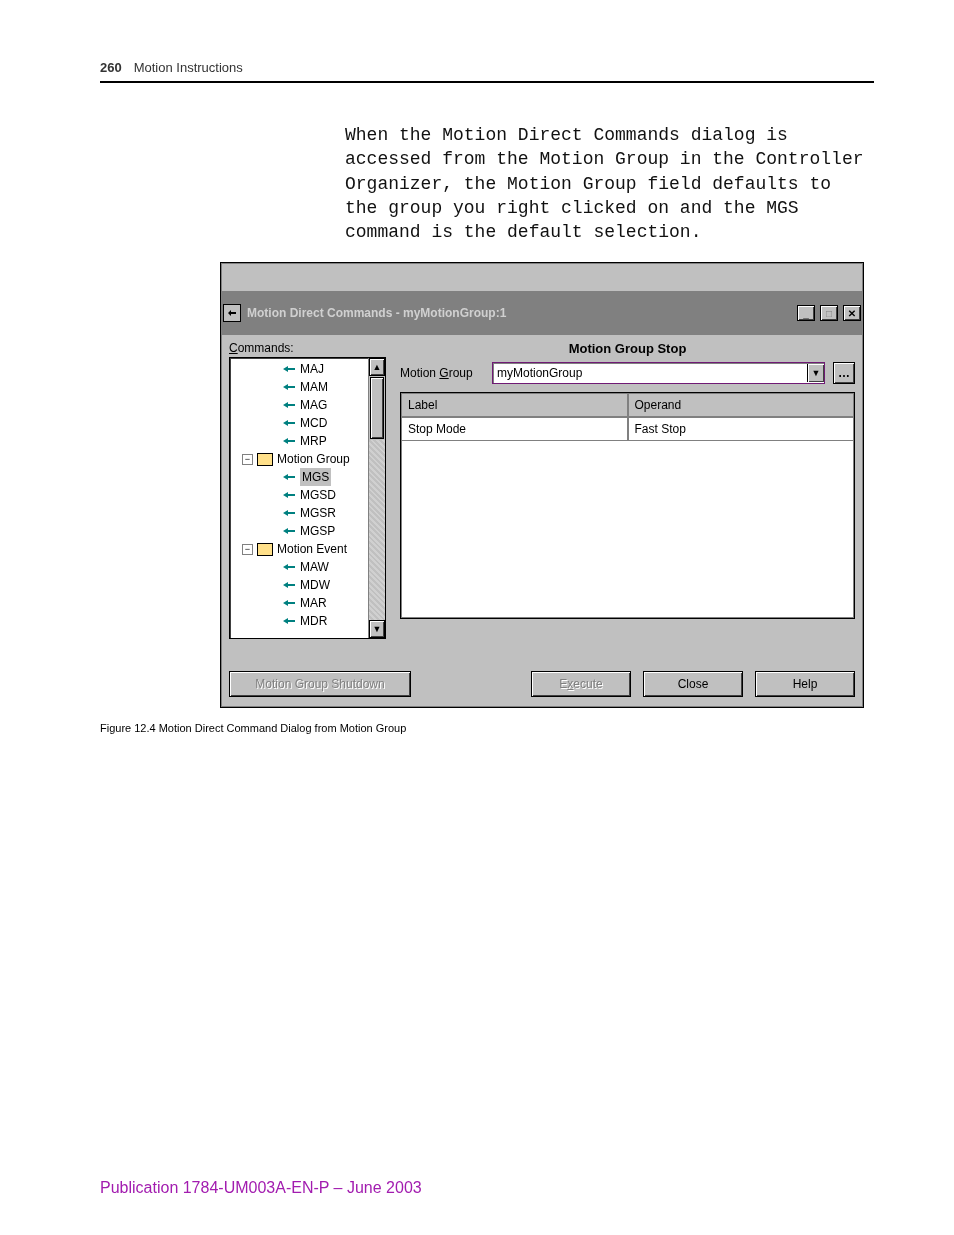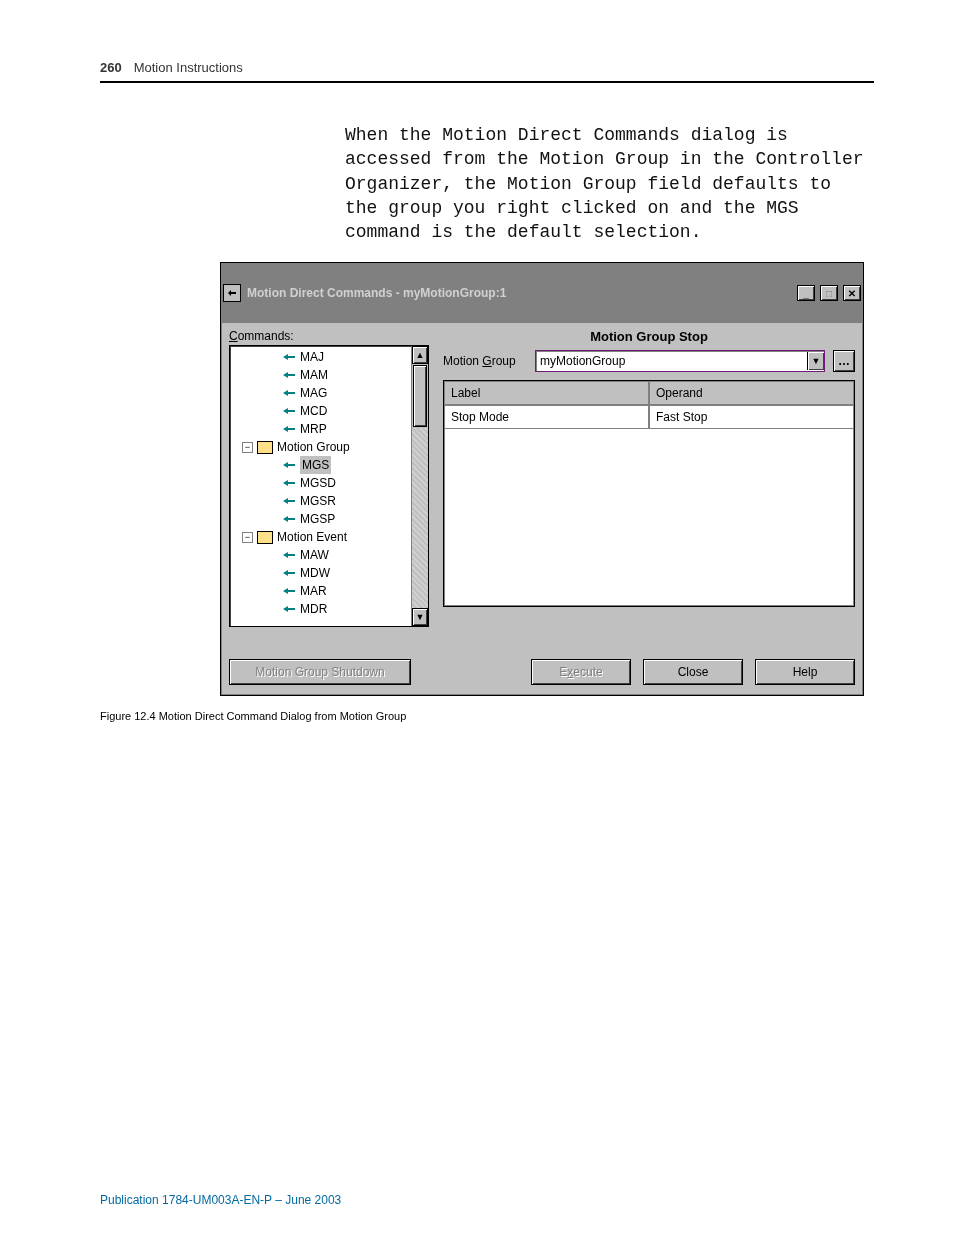--- a/index.html
+++ b/index.html
@@ -43,45 +43,46 @@
   .caption {
     text-align: left;
     font-family: Arial, Helvetica, sans-serif;
     font-weight: normal;
     font-size: 11px;
     margin-top: 14px;
   }
   .footer {
     position: absolute;
     left: 100px;
-    bottom: 28px;
+    bottom: 38px;
     font-family: Arial, Helvetica, sans-serif;
-    font-size: 12px;
-    color: #0369a1;
+    font-size: 16px;
+    color: #a21caf;
   }
 
   
   .dialog {
     margin: 14px 0 0 120px;
     width: 642px;
     background: #c0c0c0;
     border: 1px solid #000;
     font-family: "MS Sans Serif", Tahoma, Arial, sans-serif;
     font-size: 12px;
     color: #000;
     box-shadow: 0 0 0 1px #808080 inset;
   }
   .titlebar {
     display: flex;
     align-items: center;
     background: #0a246a; 
     color: #c0c0c0;
     height: 28px;
-    padding: 16px 2px;
+    padding: 8px 2px;
     gap: 4px;
+    margin-top: 28px;
   }
   .titlebar.inactive {
     background: #808080;
     color: #d0d0d0;
   }
   .titlebar .title {
     flex: 1;
     font-weight: bold;
     font-size: 12px;
     padding-left: 2px;
@@ -116,21 +117,21 @@
     display: flex;
     flex-direction: column;
     padding: 6px 8px 10px 8px;
     gap: 4px;
   }
   .top {
     display: flex;
     gap: 14px;
   }
   .left {
-    width: 200px;
+    width: 157px;
     display: flex;
     flex-direction: column;
   }
   .left .lbl {
     margin-bottom: 2px;
   }
   .under { text-decoration: underline; }
 
   .tree-wrap {
     display: flex;

